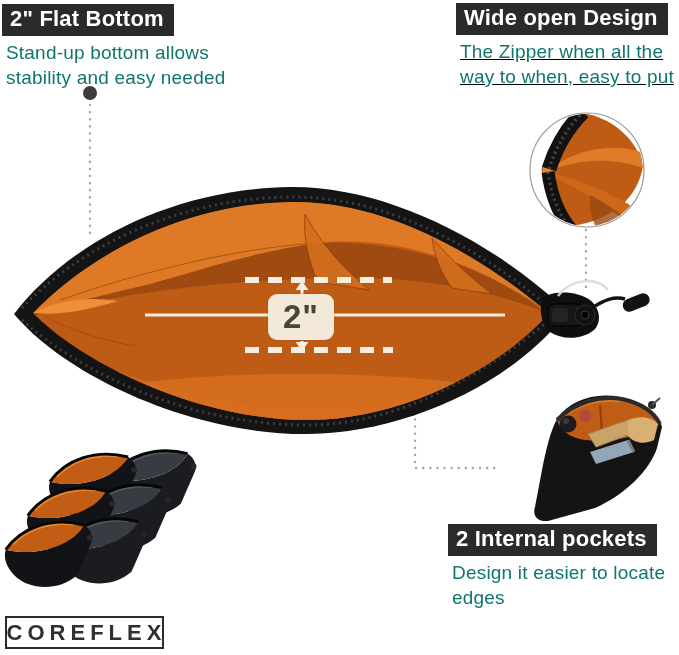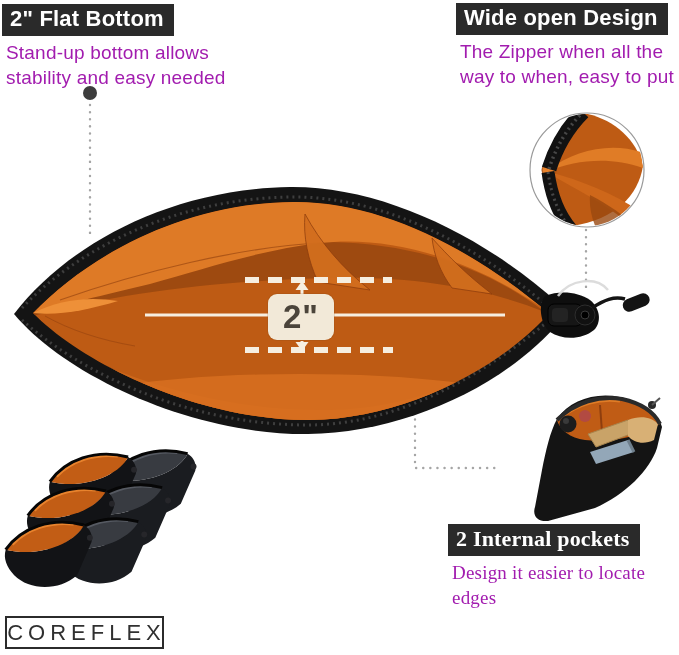--- a/index.html
+++ b/index.html
@@ -9,36 +9,36 @@
   }
   .artwork{position:absolute;left:0;top:0;width:679px;height:655px;}
   .callout{position:absolute;}
   .badge{
     display:inline-block;background:#2A2A2A;color:#FFFFFF;
     font-size:22px;font-weight:800;line-height:1;letter-spacing:0.2px;
     padding:4px 10px 6px 8px;white-space:nowrap;
   }
   .callout-body{margin-top:4px;margin-left:4px;}
   .callout-body .line{
-    font-size:19px;line-height:25px;color:#a21caf;letter-spacing:0.2px;white-space:nowrap;
+    font-size:19px;line-height:25px;color:#0f766e;letter-spacing:0.2px;white-space:nowrap;
   }
   .co-flat-bottom{left:2px;top:4px;}
-  .co-wide-open{left:456px;top:3px;}
-  .co-pockets{left:448px;top:524px;font-family:Liberation Serif, serif;}
+  .co-wide-open{left:456px;top:3px;text-decoration:underline;}
+  .co-pockets{left:448px;top:524px;}
   .measure-label{
     position:absolute;left:268px;top:294px;width:66px;height:46px;
     background:#F2E9D8;border-radius:9px;
     display:flex;align-items:center;justify-content:center;
     font-size:33px;font-weight:600;color:#4B443A;letter-spacing:1px;
     box-shadow:0 0 0 1px rgba(120,70,20,0.15);
   }
   .brand-box{
     position:absolute;left:5px;top:616px;width:151px;height:29px;
     border:2px solid #2B2B2B;display:flex;align-items:center;justify-content:center;
-    font-size:22px;font-weight:400;color:#303030;letter-spacing:5px;padding-left:4px;
+    font-size:22px;font-weight:700;color:#303030;letter-spacing:5px;padding-left:4px;
     font-family:"Liberation Sans","DejaVu Sans",sans-serif;
   }
 </style>
 </head>
 <body>
 
 <div class="canvas">
 
   <svg class="artwork" viewBox="0 0 679 655">
     <defs>

